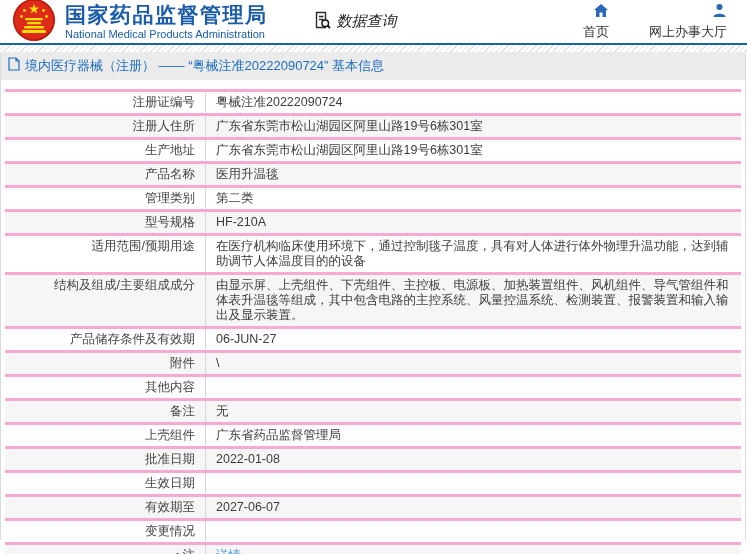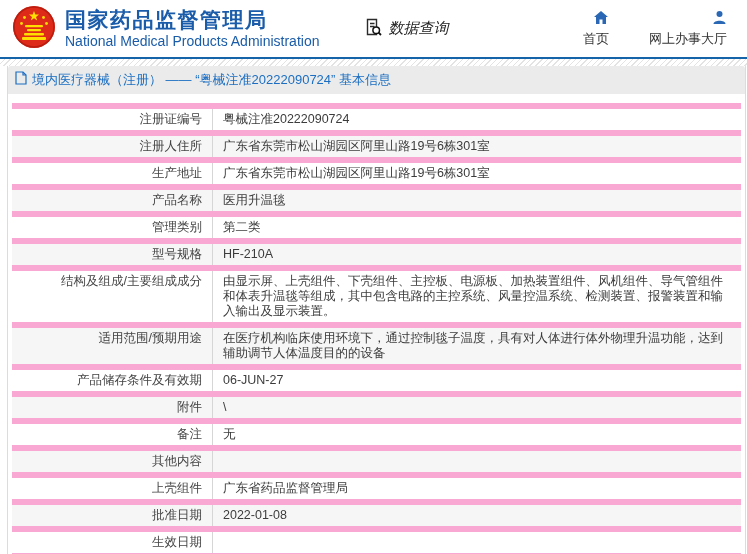--- a/index.html
+++ b/index.html
@@ -1,44 +1,44 @@
 <!DOCTYPE html>
 <html><head>
 <meta charset="utf-8">
 <style>
   * { margin:0; padding:0; box-sizing:border-box; }
   html,body { width:747px; height:554px; overflow:hidden; background:#fff;
     font-family:"Liberation Sans","DejaVu Sans",sans-serif; }
 
   
-  .site-header { height:57px; background:#fff; display:flex; align-items:center;
+  .site-header { height:43px; background:#fff; display:flex; align-items:center;
     padding:0 20px 0 12px; }
   .logo-block { display:flex; align-items:center; gap:9px; }
   .logo-text .cn { font-size:21px; font-weight:bold; color:#1a5ca9; letter-spacing:1.5px; line-height:24px; }
-  .logo-text .en { font-size:14px; color:#1a5ca9; margin-top:1px; }
+  .logo-text .en { font-size:11px; color:#1a5ca9; margin-top:1px; }
   .data-query { display:flex; align-items:center; gap:5px; margin-left:44px;
     font-size:15px; color:#222; cursor:pointer;font-style:italic; }
   .hspacer { flex:1; }
   .nav-item { display:flex; flex-direction:column; align-items:flex-end; gap:2px;
     font-size:13px; color:#333; margin-left:40px; cursor:pointer; white-space:nowrap; }
 
   .blue-line { height:2px; background:#1563a8; }
   .hatch-strip { height:7px;
     background:repeating-linear-gradient(135deg,#ffffff 0 3px,#e3e3e3 3px 4px); }
 
   
-  .card { margin-left:7px; margin-right:1px; height:488px;
+  .card { margin-left:0; margin-right:1px; height:488px;
     border-left:1px solid #dcdcdc; border-right:1px solid #dcdcdc; background:#fff; }
   .title-band { height:28px; background:#ebebeb; border-radius:3px 3px 0 0;
     display:flex; align-items:center; padding:0 7px; gap:5px; }
   .title-band .title-text { color:#1b6ec2; font-size:13px; }
 
   
   .info-table { margin:9px 4px 0 4px; border-bottom:1px solid #d6d6d6; }
-  .trow { display:flex; border-top:6px solid #f9a8d4; min-height:21px;
+  .trow { display:flex; border-top:3px solid #f9a8d4; min-height:21px;
     font-size:12.5px; color:#3c3c3c; background:#fff; }
   .trow:nth-child(even) { background:#f6f6f6; }
   .tlabel { width:201px; flex-shrink:0; text-align:right;
     padding:3px 10px 3px 4px; border-right:1px solid #d6d6d6; line-height:15px;
     color:#444; white-space:nowrap; }
   .tvalue { flex:1; padding:3px 8px 3px 10px; line-height:15px; word-break:break-all; }
   .tvalue a { color:#4d9bd5; text-decoration:none; }
   .note-icon { font-size:9px; color:#222; margin-right:2px; vertical-align:1px; }
 </style>
 </head>
@@ -134,42 +134,42 @@
       </div>
       <div class="trow">
         <div class="tlabel">管理类别</div>
         <div class="tvalue">第二类</div>
       </div>
       <div class="trow">
         <div class="tlabel">型号规格</div>
         <div class="tvalue">HF-210A</div>
       </div>
       <div class="trow">
+        <div class="tlabel">适用范围/预期用途</div>
+        <div class="tvalue">在医疗机构临床使用环境下，通过控制毯子温度，具有对人体进行体外物理升温功能，达到辅助调节人体温度目的的设备</div>
+      </div>
+      <div class="trow">
         <div class="tlabel">结构及组成/主要组成成分</div>
         <div class="tvalue">由显示屏、上壳组件、下壳组件、主控板、电源板、加热装置组件、风机组件、导气管组件和体表升温毯等组成，其中包含电路的主控系统、风量控温系统、检测装置、报警装置和输入输出及显示装置。</div>
-      </div>
-      <div class="trow">
-        <div class="tlabel">适用范围/预期用途</div>
-        <div class="tvalue">在医疗机构临床使用环境下，通过控制毯子温度，具有对人体进行体外物理升温功能，达到辅助调节人体温度目的的设备</div>
       </div>
       <div class="trow">
         <div class="tlabel">产品储存条件及有效期</div>
         <div class="tvalue">06-JUN-27</div>
       </div>
       <div class="trow">
         <div class="tlabel">附件</div>
         <div class="tvalue">\</div>
       </div>
       <div class="trow">
+        <div class="tlabel">其他内容</div>
+        <div class="tvalue"></div>
+      </div>
+      <div class="trow">
         <div class="tlabel">备注</div>
         <div class="tvalue">无</div>
-      </div>
-      <div class="trow">
-        <div class="tlabel">其他内容</div>
-        <div class="tvalue"></div>
       </div>
       <div class="trow">
         <div class="tlabel">上壳组件</div>
         <div class="tvalue">广东省药品监督管理局</div>
       </div>
       <div class="trow">
         <div class="tlabel">批准日期</div>
         <div class="tvalue">2022-01-08</div>
       </div>
       <div class="trow">

